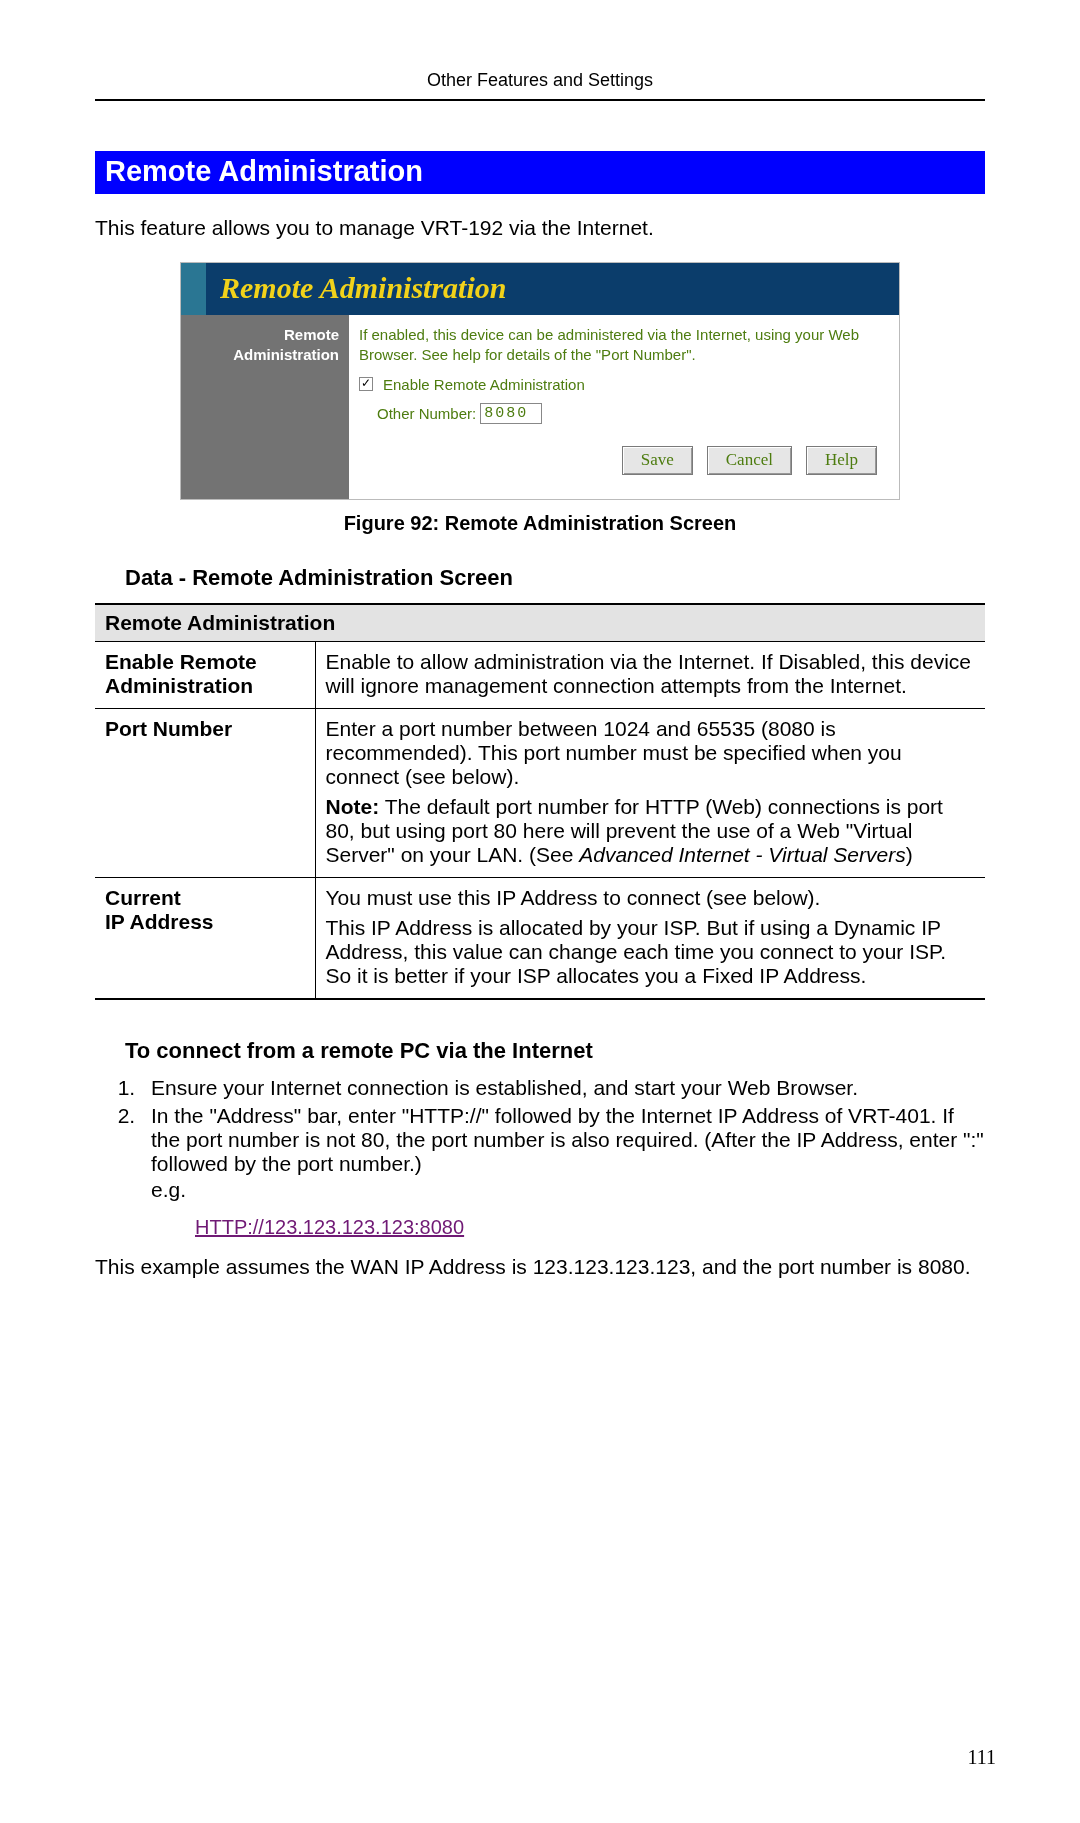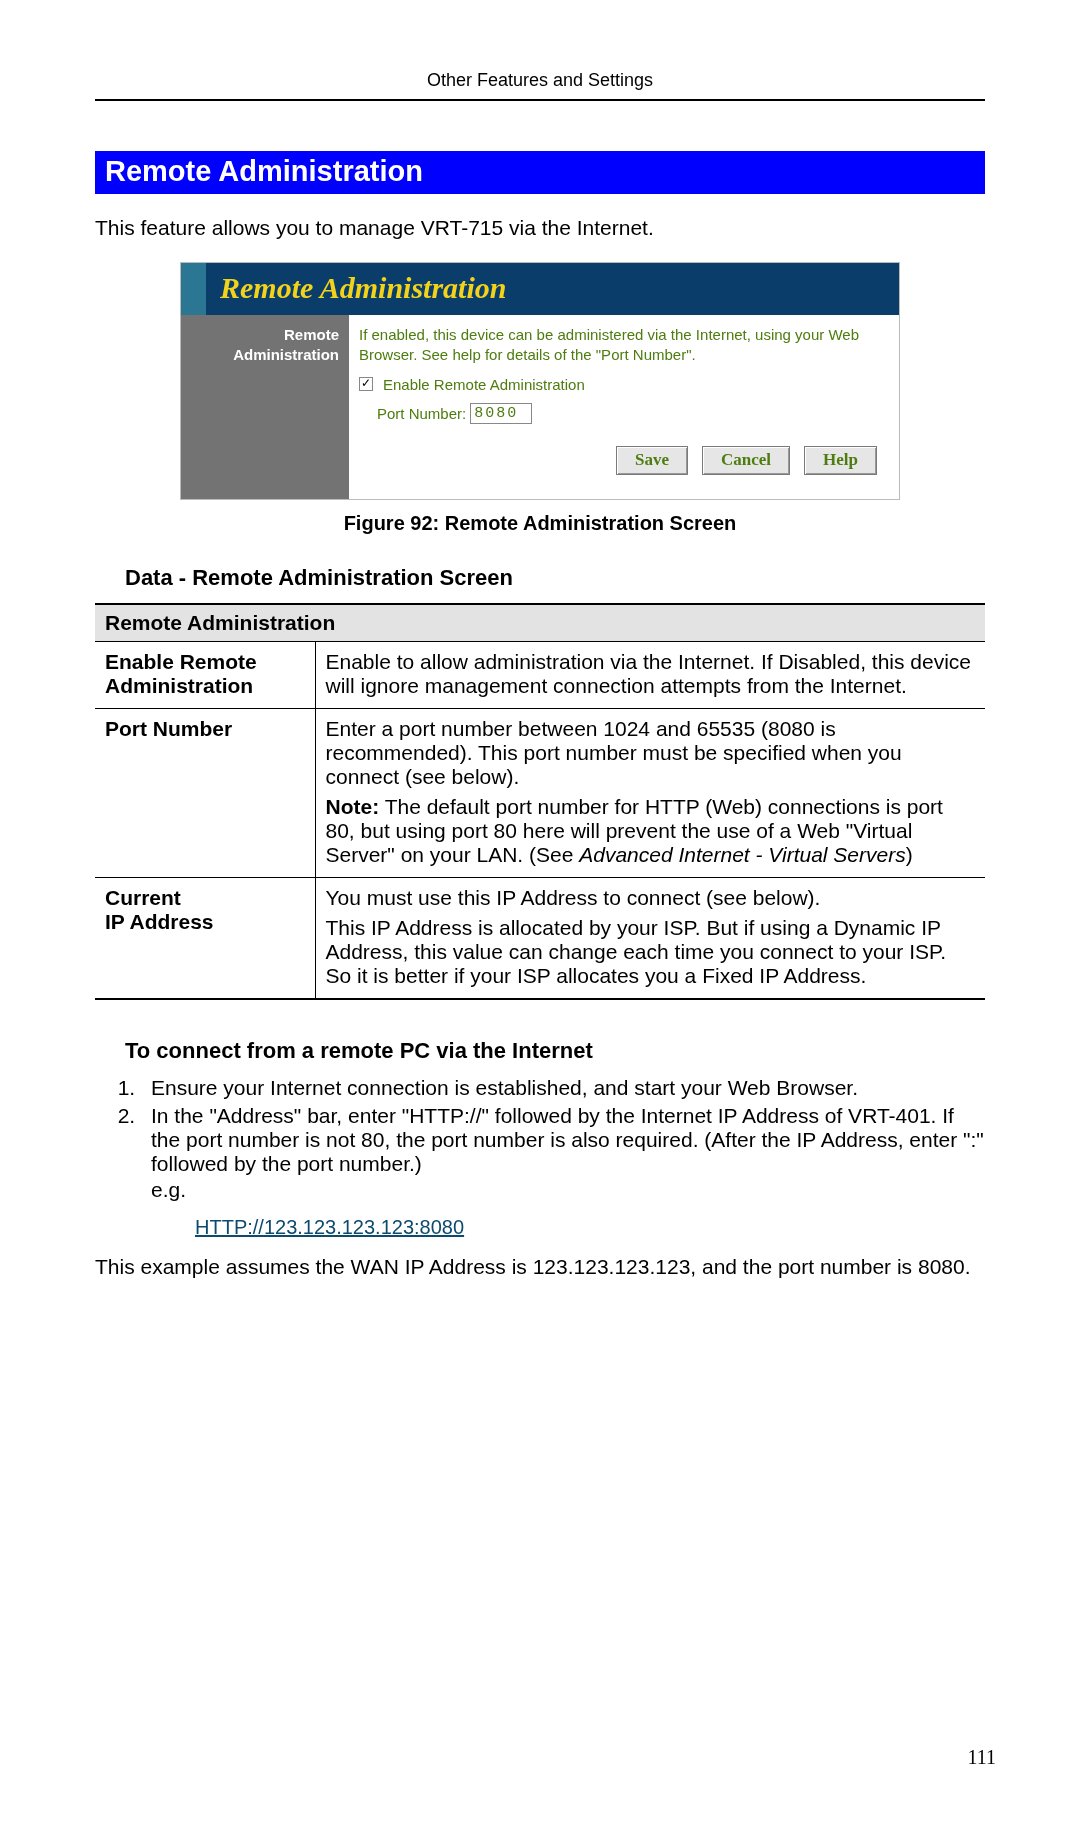--- a/index.html
+++ b/index.html
@@ -104,21 +104,20 @@
     padding: 1px 3px;
     min-width: 62px;
     letter-spacing: 2px;
   }
   .shot-buttons {
     display: flex;
     justify-content: flex-end;
     gap: 14px;
     background: #fff;
     padding: 12px 10px 14px 10px;
-    font-weight: bold;
   }
   .shot-btn {
     border: 1px solid #7a7a7a;
     background: #e6e6e6;
     font-family: "Times New Roman", serif;
     font-size: 17px;
     padding: 3px 18px 4px 18px;
     box-shadow: 1px 1px 0 #fff inset, -1px -1px 0 #999 inset;
   }
   .figure-caption {
@@ -171,59 +170,59 @@
   ol.connect-steps li {
     padding-left: 10px;
     margin-bottom: 4px;
   }
   .step-eg { margin-top: 2px; }
   .url-example {
     font-size: 20px;
     margin-left: 100px;
     margin-bottom: 16px;
   }
-  .url-link { text-decoration: underline; color: #0c4a6e; }
+  .url-link { text-decoration: underline; color: #701a75; }
   .closing-text { font-size: 21px; }
   .page-number {
     position: absolute;
     bottom: 54px;
     right: 84px;
     font-size: 20px;
     font-family: "Times New Roman", serif;
   }
 </style>
 </head>
 <body>
 
 <div class="page">
 
   <div class="header-bar">Other Features and Settings</div>
 
   <div class="section-title">Remote Administration</div>
 
-  <p class="intro-text">This feature allows you to manage VRT-715 via the Internet.</p>
+  <p class="intro-text">This feature allows you to manage VRT-192 via the Internet.</p>
 
   <div class="screenshot">
     <div class="shot-top">
       <div class="shot-left-pad"></div>
       <div class="shot-title">Remote Administration</div>
     </div>
     <div class="shot-body">
       <div class="shot-side">
         <span>Remote</span><br>
         <span>Administration</span>
       </div>
       <div class="shot-main">
         <div class="shot-desc">If enabled, this device can be administered via the Internet, using your Web Browser. See help for details of the "Port Number".</div>
         <div class="shot-row">
           <span class="shot-checkbox checked"></span>
           <span>Enable Remote Administration</span>
         </div>
         <div class="shot-row" style="margin-left:18px;">
-          <span>Port Number:</span>
+          <span>Other Number:</span>
           <span class="shot-input">8080</span>
         </div>
         <div class="shot-buttons">
           <span class="shot-btn">Save</span>
           <span class="shot-btn">Cancel</span>
           <span class="shot-btn">Help</span>
         </div>
       </div>
     </div>
   </div>

